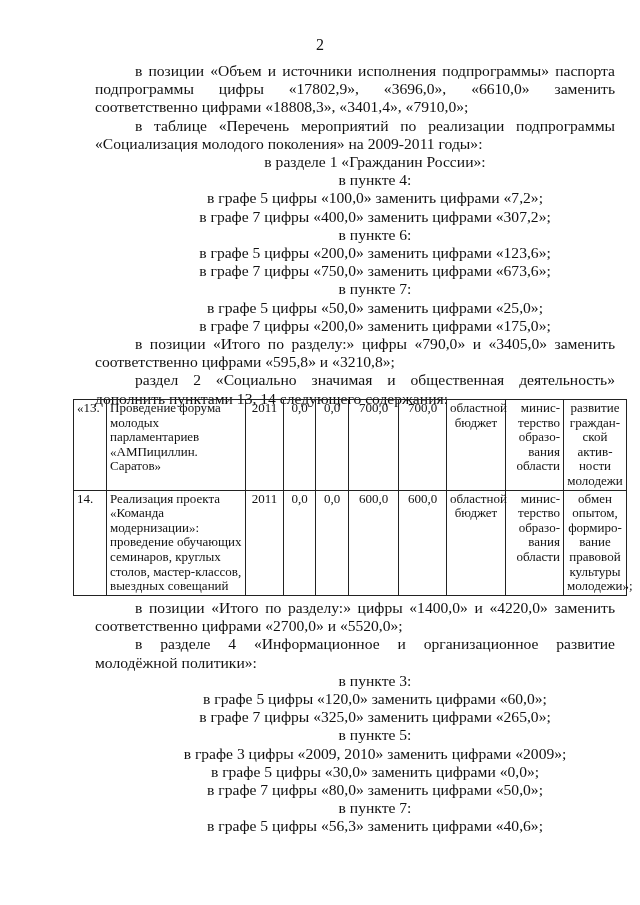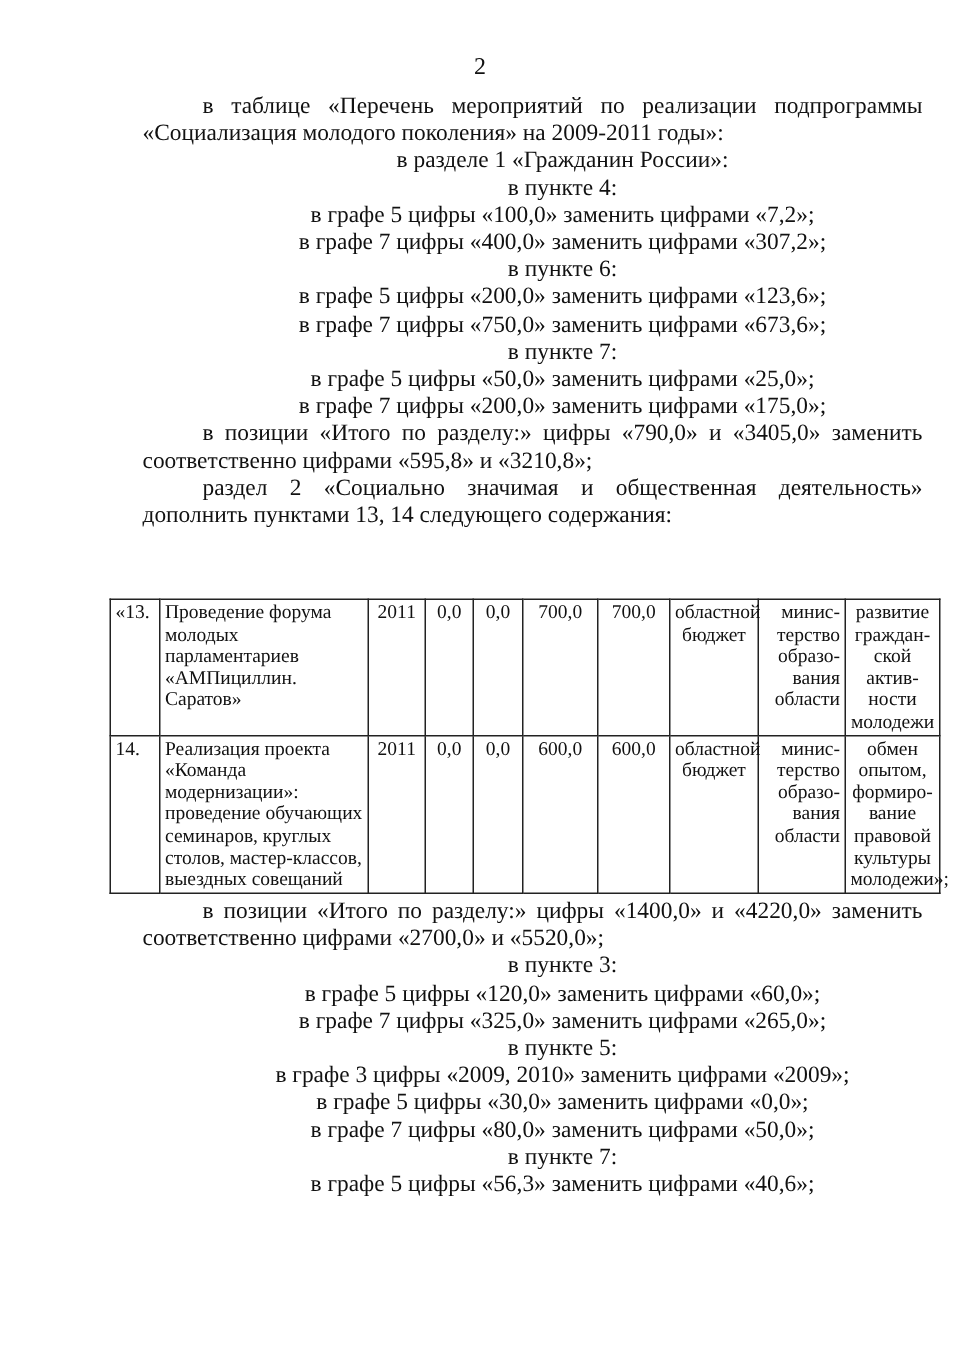--- a/index.html
+++ b/index.html
@@ -26,20 +26,21 @@
   td.c-res { width: 56px; text-align: center; }
   .row1 td { height: 86px; }
   .row2 td { height: 100px; }
 </style>
 </head>
 <body>
 
 <div class="page-num">2</div>
 
 <div class="block" style="top:62px;">
+  <p class="p ind">в позиции «Объем и источники исполнения подпрограммы» паспорта подпрограммы цифры «17802,9», «3696,0», «6610,0» заменить соответственно цифрами «18808,3», «3401,4», «7910,0»;</p>
   <p class="p ind">в таблице «Перечень мероприятий по реализации подпрограммы «Социализация молодого поколения» на 2009-2011 годы»:</p>
   <p class="line">в разделе 1 «Гражданин России»:</p>
   <p class="line">в пункте 4:</p>
   <p class="line">в графе 5 цифры «100,0» заменить цифрами «7,2»;</p>
   <p class="line">в графе 7 цифры «400,0» заменить цифрами «307,2»;</p>
   <p class="line">в пункте 6:</p>
   <p class="line">в графе 5 цифры «200,0» заменить цифрами «123,6»;</p>
   <p class="line">в графе 7 цифры «750,0» заменить цифрами «673,6»;</p>
   <p class="line">в пункте 7:</p>
   <p class="line">в графе 5 цифры «50,0» заменить цифрами «25,0»;</p>
@@ -72,20 +73,21 @@
     <td class="c-v4">600,0</td>
     <td class="c-src">областной бюджет</td>
     <td class="c-exec">минис-терство образо-вания области</td>
     <td class="c-res">обмен опытом, формиро-вание правовой культуры молодежи»;</td>
   </tr>
 </tbody>
   </table>
 
 <div class="block" style="top:599px;">
   <p class="p ind">в позиции «Итого по разделу:» цифры «1400,0» и «4220,0» заменить соответственно цифрами «2700,0» и «5520,0»;</p>
+  <p class="p ind">в разделе 4 «Информационное и организационное развитие молодёжной политики»:</p>
   <p class="line">в пункте 3:</p>
   <p class="line">в графе 5 цифры «120,0» заменить цифрами «60,0»;</p>
   <p class="line">в графе 7 цифры «325,0» заменить цифрами «265,0»;</p>
   <p class="line">в пункте 5:</p>
   <p class="line">в графе 3 цифры «2009, 2010» заменить цифрами «2009»;</p>
   <p class="line">в графе 5 цифры «30,0» заменить цифрами «0,0»;</p>
   <p class="line">в графе 7 цифры «80,0» заменить цифрами «50,0»;</p>
   <p class="line">в пункте 7:</p>
   <p class="line">в графе 5 цифры «56,3» заменить цифрами «40,6»;</p>
 </div>

